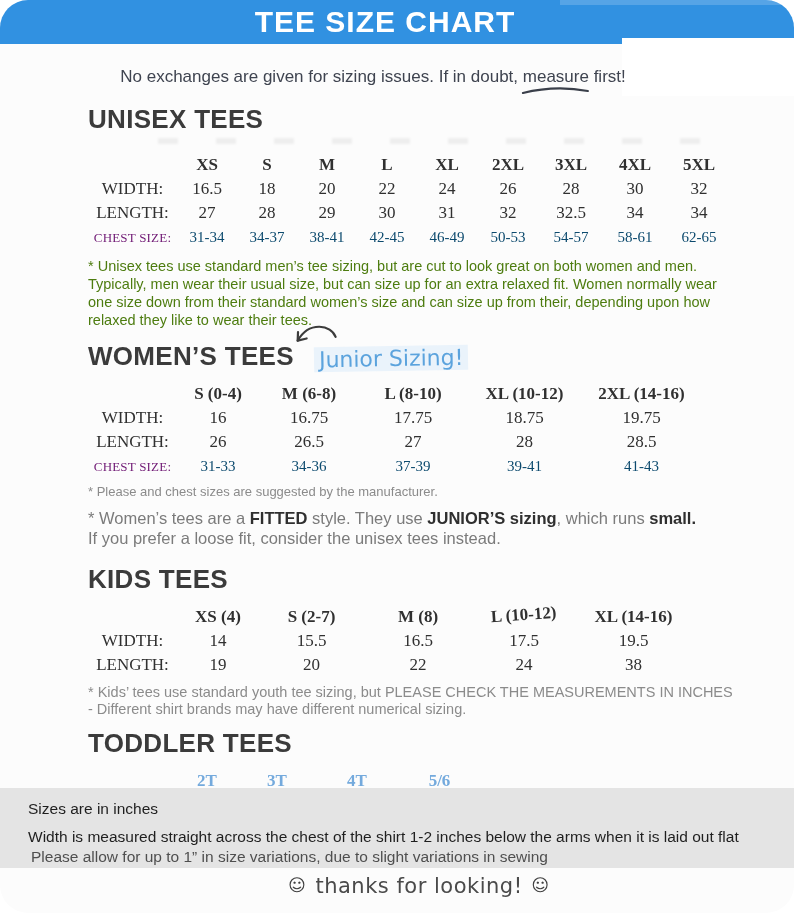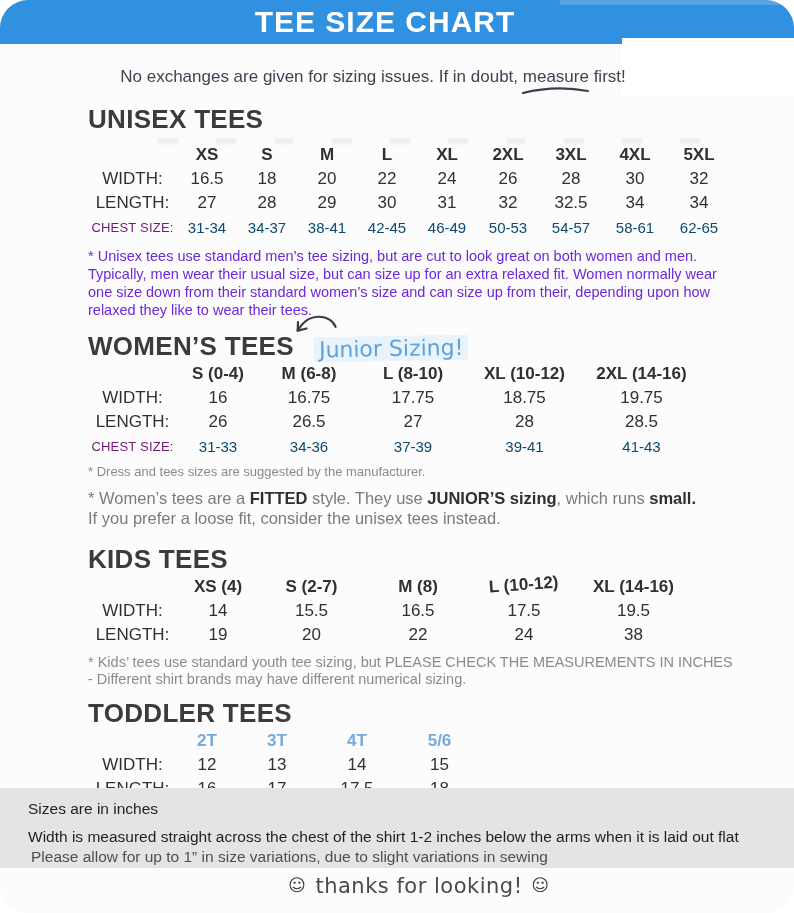--- a/index.html
+++ b/index.html
@@ -24,32 +24,32 @@
   .sec-heading{margin:0;font-size:26px;font-weight:bold;color:#3b3b3b;letter-spacing:0.3px;line-height:30px;}
   .unisex-sec{margin-top:17px;}
   .women-sec{margin-top:12px;}
   .kids-sec{margin-top:16px;}
   .toddler-sec{margin-top:10px;}
 
   .ghost-row{width:560px;height:6px;margin:4px 0 -2px 70px;opacity:0.6;filter:blur(1px);
     background:repeating-linear-gradient(90deg,rgba(90,90,90,0.14) 0 20px,transparent 20px 58px);}
 
   
-  table.size-table{border-collapse:collapse;table-layout:fixed;margin-top:0;}
+  table.size-table{border-collapse:collapse;table-layout:fixed;margin-top:10px;font-family:Liberation Serif, serif;}
   table.size-table td{padding:2px 0;text-align:center;font-size:17px;color:#303030;white-space:nowrap;overflow:visible;}
   td.rowlabel{text-align:left;color:#2e2e2e;}
   tr.headrow td{padding:3px 0 2px 0;}
   .colhead{font-weight:bold;color:#2e86d2;}
   table.toddler .colhead{color:#74aadd;}
   tr.chestrow td{font-size:15px;color:#0c4a6e;padding-top:4px;}
   tr.chestrow td.rowlabel{font-size:13px;color:#701a75;letter-spacing:0.2px;}
   .tilt{display:inline-block;transform:rotate(-4deg) translateY(-2px);}
 
   
-  .note{margin:9px 0 0 0;width:648px;font-size:14.5px;line-height:18px;color:#6d28d9;}
+  .note{margin:9px 0 0 0;width:648px;font-size:14.5px;line-height:18px;color:#4d7c0f;}
   .note-small{margin:7px 0 0 0;font-size:13px;color:#8b8b8b;}
   .note-fitted{margin:9px 0 0 0;width:660px;font-size:16.5px;line-height:20px;color:#7b7b7b;}
   .note-fitted b{color:#2f2f2f;}
   .note-kids{margin:7px 0 0 0;font-size:14.5px;line-height:17px;color:#8b8b8b;}
 
   
   .women-headline{display:flex;align-items:baseline;}
   .anno{position:relative;display:inline-block;margin-left:20px;top:1px;
     font-family:cursive,"DejaVu Sans",sans-serif;font-size:22px;color:#5ba3dd;
     background:#eaf3fb;padding:0 5px;transform:rotate(-1deg);}
@@ -198,21 +198,21 @@
       <tr class="chestrow">
         <td class="rowlabel">CHEST SIZE:</td>
         <td>31-33</td>
         <td>34-36</td>
         <td>37-39</td>
         <td>39-41</td>
         <td>41-43</td>
       </tr>
     </tbody>
       </table>
-    <p class="note-small">* Dress and tees sizes are suggested by the manufacturer.</p>
+    <p class="note-small">* Please and chest sizes are suggested by the manufacturer.</p>
     <p class="note-fitted"><span>* Women’s tees are a </span><b>FITTED</b><span> style. They use </span><b>JUNIOR’S sizing</b><span>, which runs </span><b>small.</b><br><span>If you prefer a loose fit, consider the unisex tees instead.</span></p>
   </section>
 
   <section class="section kids-sec">
     <h2 class="sec-heading">KIDS TEES</h2>
     <table class="size-table">
       <colgroup>
           <col style="width:89px">
           <col style="width:82px">
           <col style="width:105px">

